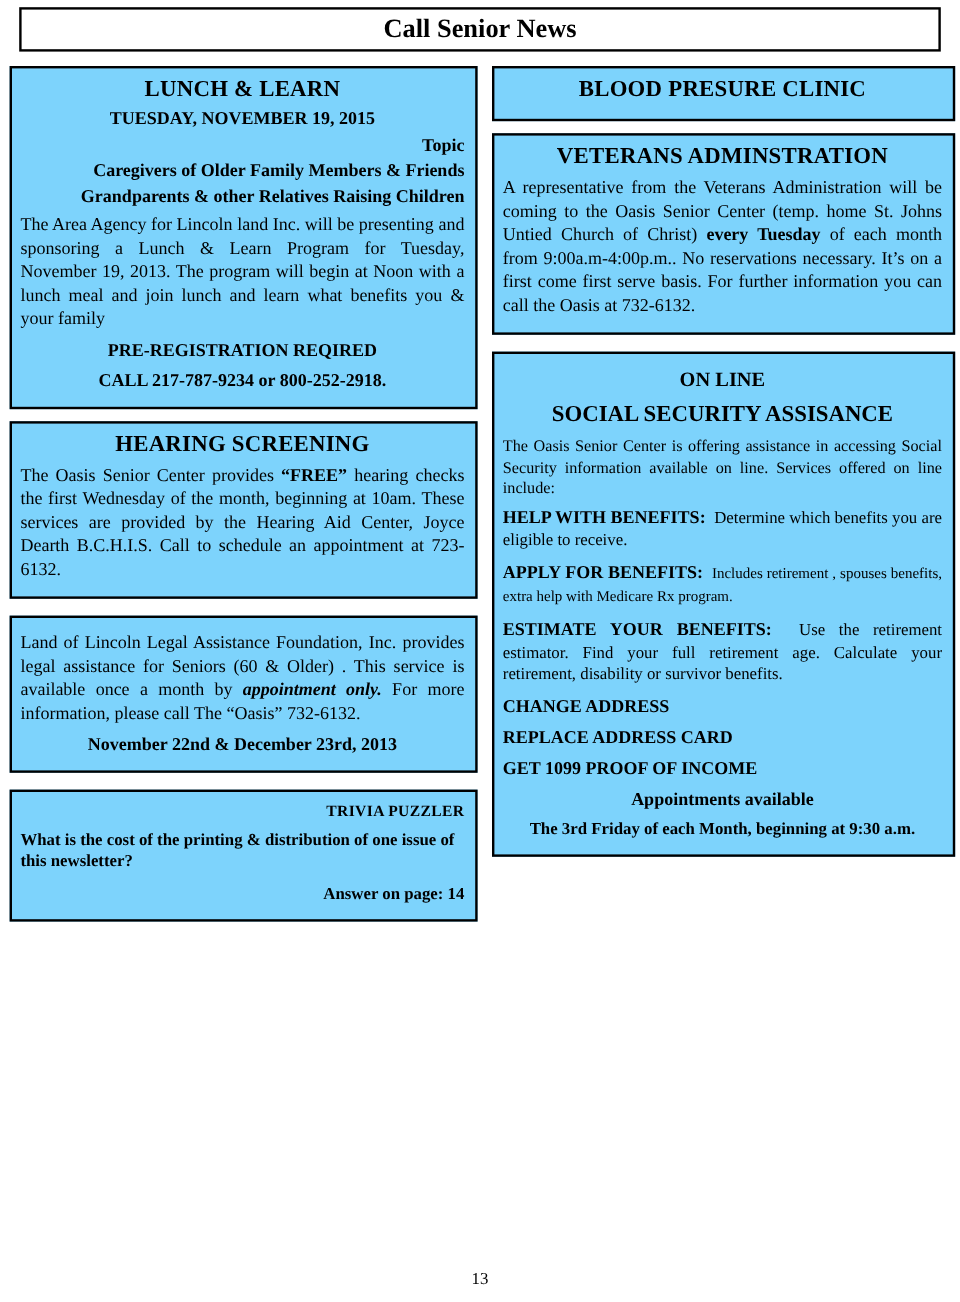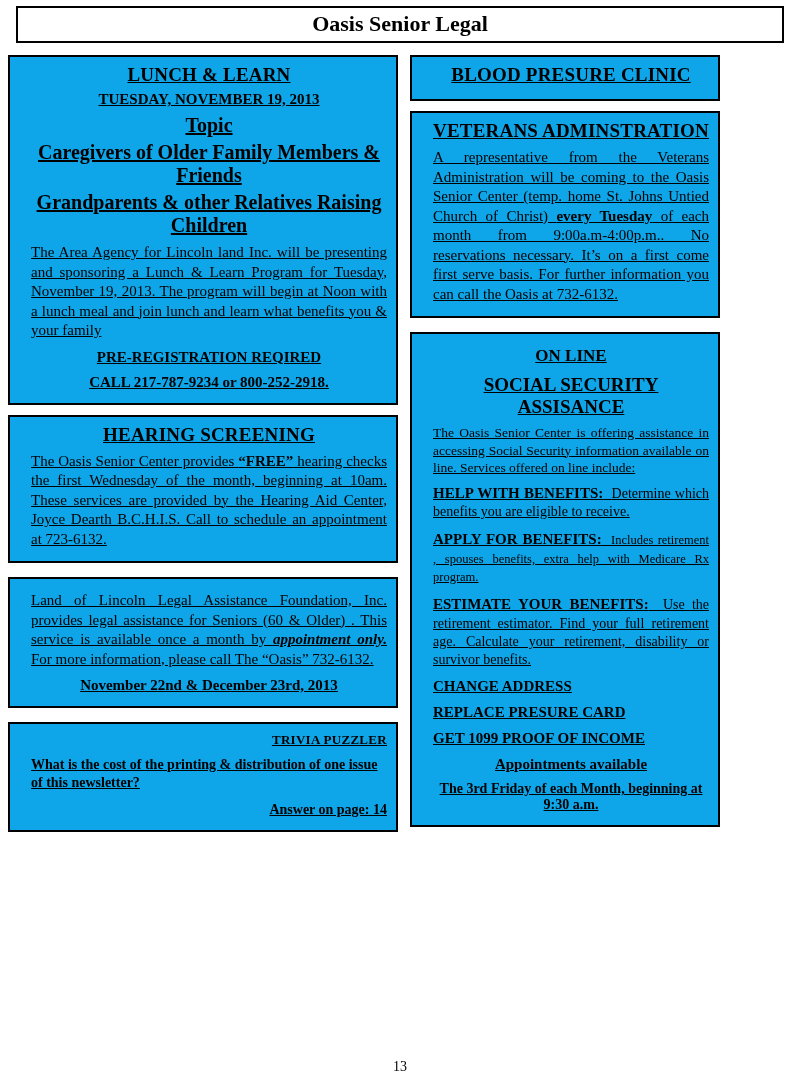--- a/index.html
+++ b/index.html
@@ -18,37 +18,36 @@
     padding: 3px 0 4px 0;
   }
   .masthead h1 { font-size: 22px; font-weight: bold; }
   .columns {
     display: flex;
     gap: 12px;
     padding: 12px 8px 0 8px;
     align-items: flex-start;
   }
   .col-left  { width: 390px; flex: none; }
-  .col-right { width: 310px; flex: none; }
+  .col-right { width: 386px; flex: none; }
   .box {
     border: 2px solid #000;
-    background: #0ea5e9;
-    padding: 6px 9px 8px 21px;
-    text-decoration: underline;
+    background: #7dd3fc;
+    padding: 6px 9px 8px 7px;
   }
   .box-title {
     text-align: center;
     font-weight: bold;
     font-size: 19px;
     margin: 1px 0 5px 0;
     letter-spacing: 0.2px;
   }
   .cb { text-align: center; font-weight: bold; }
   .cb-date  { font-size: 15px; margin: 2px 0 6px 0; }
-  .cb-sub   { font-size: 20px; margin: 4px 0; }
+  .cb-sub   { font-size: 15px; margin: 4px 0; text-align: right; }
   .body-text {
     text-align: justify;
     font-size: 15px;
     line-height: 1.3;
     margin: 6px 0 4px 0;
   }
   .cb-strong { font-size: 15px; margin: 8px 0 4px 0; }
   .bold { font-weight: bold; }
   .bold-italic { font-weight: bold; font-style: italic; }
   .gap-sm { height: 10px; }
@@ -70,30 +69,30 @@
     bottom: 10px; left: 0;
     width: 100%;
     text-align: center;
     font-size: 14px;
   }
 </style>
 </head>
 <body>
 
 <div class="masthead">
-  <h1>Oasis Senior Legal</h1>
+  <h1>Call Senior News</h1>
 </div>
 
 <div class="columns">
 
   <div class="col-left">
 
     <div class="box">
       <div class="box-title">LUNCH &amp; LEARN</div>
-      <div class="cb cb-date">TUESDAY, NOVEMBER 19, 2013</div>
+      <div class="cb cb-date">TUESDAY, NOVEMBER 19, 2015</div>
       <div class="cb cb-sub">Topic</div>
       <div class="cb cb-sub">Caregivers of Older Family Members &amp; Friends</div>
       <div class="cb cb-sub">Grandparents &amp; other Relatives Raising Children</div>
       <p class="body-text">The Area Agency for Lincoln land Inc. will be presenting and sponsoring a Lunch &amp; Learn Program for Tuesday, November 19, 2013.  The program will begin at Noon with a lunch meal and join lunch and learn what benefits you &amp; your family</p>
       <div class="cb cb-strong">PRE-REGISTRATION REQIRED</div>
       <div class="cb cb-strong">CALL 217-787-9234 or 800-252-2918.</div>
     </div>
 
     <div class="gap-sm"></div>
 
@@ -139,21 +138,21 @@
       <div class="ss-title2">SOCIAL SECURITY ASSISANCE</div>
       <p class="ss-intro">The Oasis Senior Center is offering assistance in accessing Social Security information available on line.  Services offered on line include:</p>
 
       <p class="ss-item"><span class="label">HELP WITH BENEFITS:</span>&nbsp;&nbsp;<span class="text">Determine which benefits you are eligible to receive.</span></p>
 
       <p class="ss-item small-text"><span class="label">APPLY FOR BENEFITS:</span>&nbsp;&nbsp;<span class="text">Includes retirement , spouses benefits, extra help with Medicare Rx program.</span></p>
 
       <p class="ss-item"><span class="label">ESTIMATE YOUR BENEFITS:</span>&nbsp;&nbsp;<span class="text">Use the retirement estimator.  Find your full retirement age. Calculate your retirement, disability or survivor benefits.</span></p>
 
       <p class="ss-flag">CHANGE ADDRESS</p>
-      <p class="ss-flag">REPLACE PRESURE CARD</p>
+      <p class="ss-flag">REPLACE ADDRESS CARD</p>
       <p class="ss-flag">GET 1099 PROOF OF INCOME</p>
 
       <div class="ss-appt">Appointments available</div>
       <div class="ss-sched">The 3rd Friday of each Month, beginning at 9:30 a.m.</div>
     </div>
 
   </div>
 </div>
 
 <div class="page-number">13</div>

